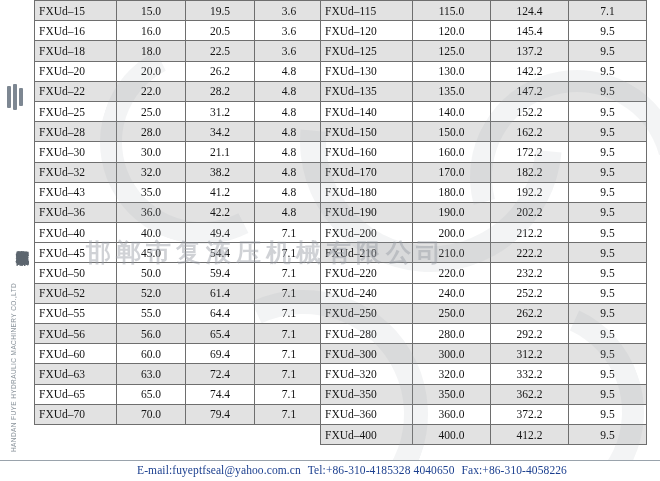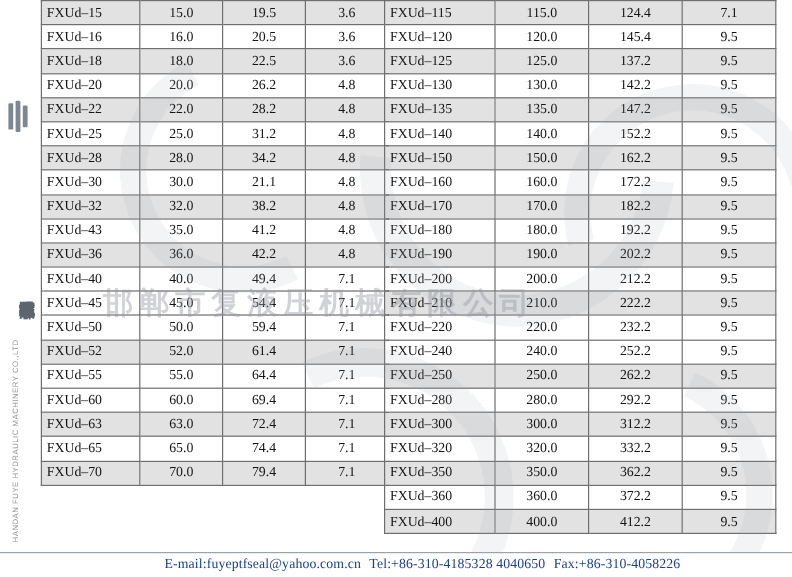--- a/index.html
+++ b/index.html
@@ -283,20 +283,26 @@
           <td class="c-num">52.0</td>
           <td class="c-num">61.4</td>
           <td class="c-num">7.1</td>
         </tr>
         <tr class="plain">
           <td class="c-model">FXUd–55</td>
           <td class="c-num">55.0</td>
           <td class="c-num">64.4</td>
           <td class="c-num">7.1</td>
         </tr>
+        <tr class="shade">
+          <td class="c-model">FXUd–56</td>
+          <td class="c-num">56.0</td>
+          <td class="c-num">65.4</td>
+          <td class="c-num">7.1</td>
+        </tr>
         <tr class="plain">
           <td class="c-model">FXUd–60</td>
           <td class="c-num">60.0</td>
           <td class="c-num">69.4</td>
           <td class="c-num">7.1</td>
         </tr>
         <tr class="shade">
           <td class="c-model">FXUd–63</td>
           <td class="c-num">63.0</td>
           <td class="c-num">72.4</td>

